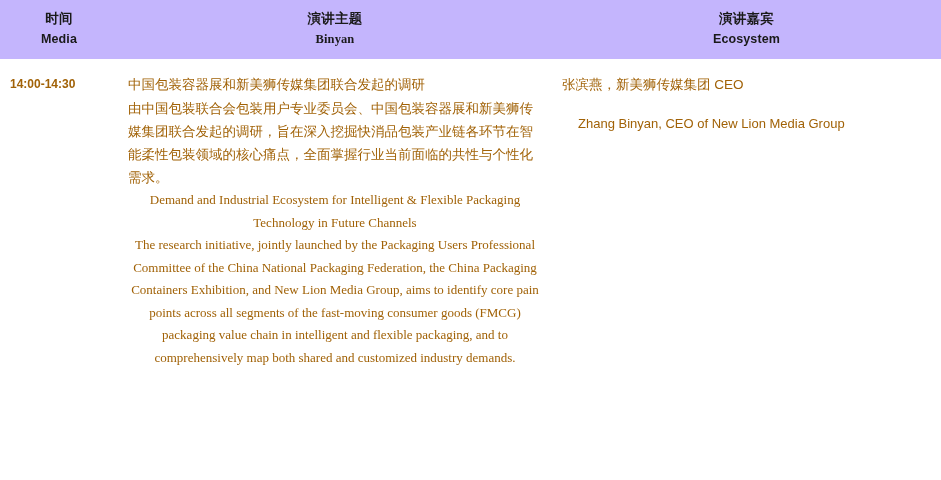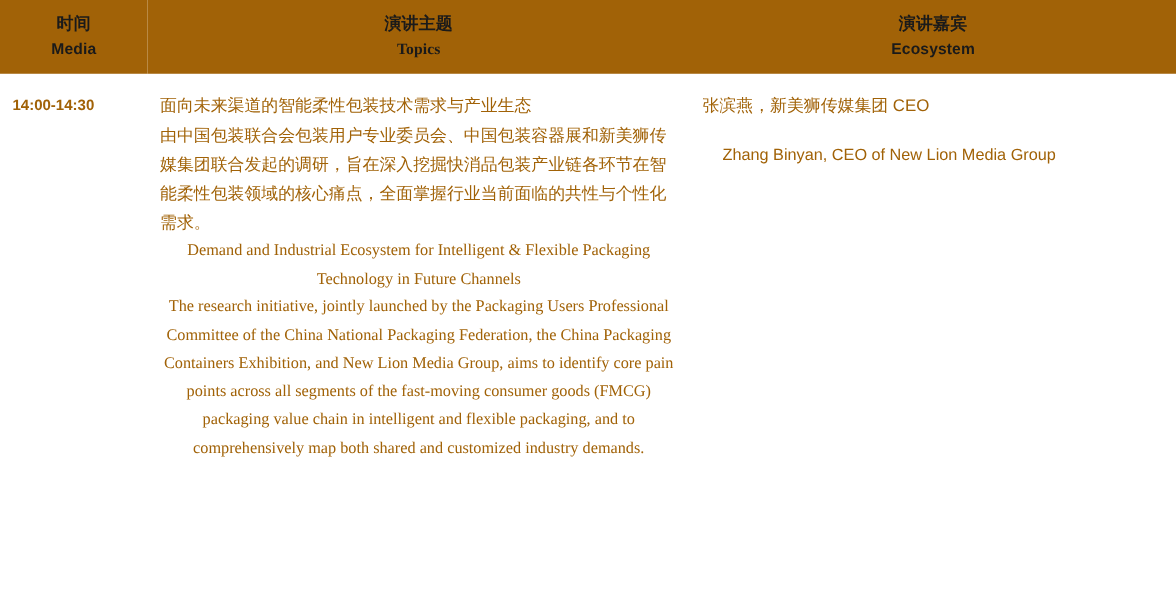--- a/index.html
+++ b/index.html
@@ -10,21 +10,21 @@
     height: 480px;
     background: #ffffff;
     font-family: "Liberation Sans", sans-serif;
   }
   .schedule-table {
     width: 941px;
     border-collapse: collapse;
     table-layout: fixed;
   }
   .header-row {
-    background: #a16207;
+    background: #c4b5fd;
   }
   .header-cell {
     vertical-align: top;
     padding: 9px 10px 10px 10px;
     font-size: 13.5px;
     line-height: 1.55;
     color: #1a1a1a;
   }
   .header-cell .zh {
     display: block;
@@ -82,33 +82,33 @@
 
 <table class="schedule-table">
   <thead>
     <tr class="header-row">
       <th class="header-cell col-time">
         <span class="zh">时间</span>
         <span class="en">Media</span>
       </th>
       <th class="header-cell col-topics">
         <span class="zh">演讲主题</span>
-        <span class="en">Topics</span>
+        <span class="en">Binyan</span>
       </th>
       <th class="header-cell col-speakers">
         <span class="zh">演讲嘉宾</span>
         <span class="en">Ecosystem</span>
       </th>
     </tr>
   </thead>
   <tbody>
     <tr>
       <td class="body-cell time-cell col-time">14:00-14:30</td>
       <td class="body-cell col-topics">
-        <p class="topic-zh">面向未来渠道的智能柔性包装技术需求与产业生态</p>
+        <p class="topic-zh">中国包装容器展和新美狮传媒集团联合发起的调研</p>
         <p class="topic-zh">由中国包装联合会包装用户专业委员会、中国包装容器展和新美狮传媒集团联合发起的调研，旨在深入挖掘快消品包装产业链各环节在智能柔性包装领域的核心痛点，全面掌握行业当前面临的共性与个性化需求。</p>
         <p class="topic-en">Demand and Industrial Ecosystem for Intelligent &amp; Flexible Packaging Technology in Future Channels</p>
         <p class="topic-en">The research initiative, jointly launched by the Packaging Users Professional Committee of the China National Packaging Federation, the China Packaging Containers Exhibition, and New Lion Media Group, aims to identify core pain points across all segments of the fast-moving consumer goods (FMCG) packaging value chain in intelligent and flexible packaging, and to comprehensively map both shared and customized industry demands.</p>
       </td>
       <td class="body-cell col-speakers">
         <p class="speaker-zh">张滨燕，新美狮传媒集团 CEO</p>
         <p class="speaker-en">Zhang Binyan, CEO of New Lion Media Group</p>
       </td>
     </tr>
   </tbody>

